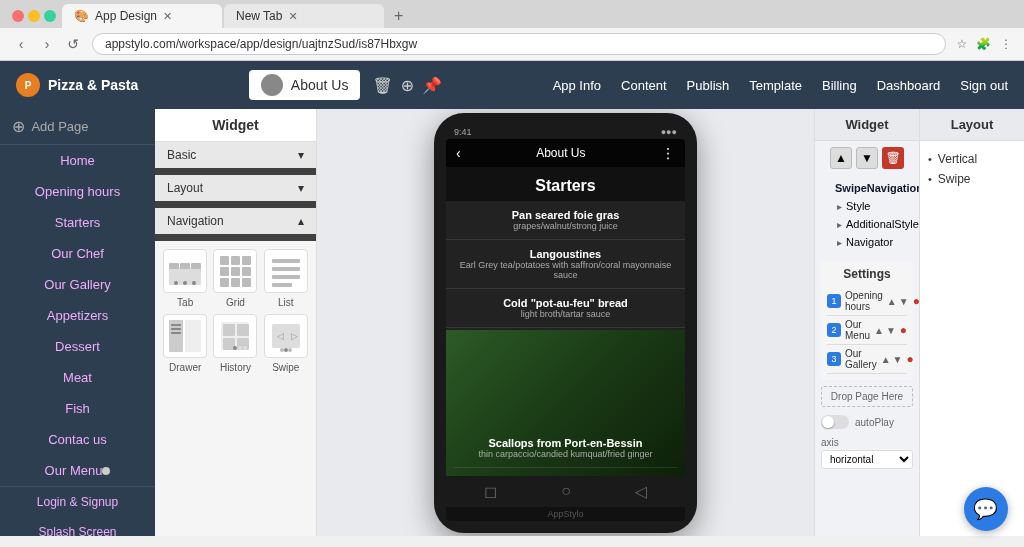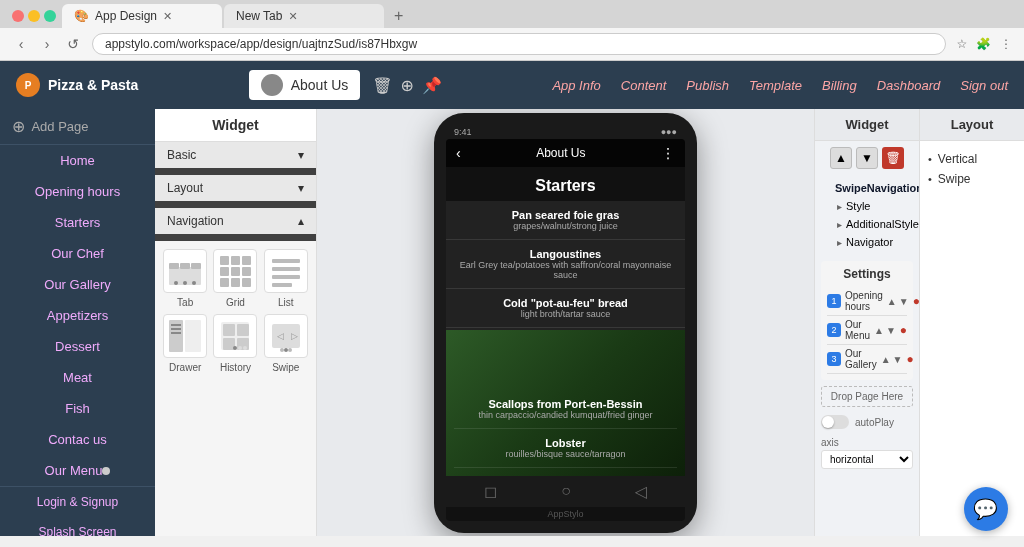--- a/index.html
+++ b/index.html
@@ -26,21 +26,21 @@
     .top-nav { background: #2c3e50; display: flex; align-items: center; padding: 0 16px; height: 48px; gap: 16px; }
     .app-logo { display: flex; align-items: center; gap: 8px; color: white; font-size: 14px; font-weight: bold; }
     .logo-circle { width: 24px; height: 24px; background: #e67e22; border-radius: 50%; display: flex; align-items: center; justify-content: center; color: white; font-size: 10px; font-weight: bold; }
     .page-title-area { flex: 1; display: flex; align-items: center; justify-content: center; gap: 12px; }
     .page-name-display { display: flex; align-items: center; gap: 8px; background: white; border-radius: 4px; padding: 4px 12px; }
     .page-name-circle { width: 22px; height: 22px; background: #888; border-radius: 50%; }
     .page-name-text { font-size: 14px; color: #333; }
     .page-action-icons { display: flex; gap: 8px; }
     .page-action-icon { color: #ccc; font-size: 16px; cursor: pointer; }
     .top-nav-links { display: flex; align-items: center; gap: 20px; }
-    .top-nav-link { color: #fca5a5; font-size: 13px; cursor: pointer; text-decoration: none; font-style: italic; }
+    .top-nav-link { color: #ffffff; font-size: 13px; cursor: pointer; text-decoration: none; }
 
     
     .main-content { display: flex; flex: 1; overflow: hidden; }
 
     
     .left-sidebar { width: 155px; background: #2c3e50; display: flex; flex-direction: column; overflow-y: auto; }
     .add-page-btn { display: flex; align-items: center; gap: 6px; padding: 8px 12px; color: #aaa; font-size: 13px; cursor: pointer; border-bottom: 1px solid #3d5166; }
     .plus-icon { font-size: 16px; }
     .sidebar-nav { flex: 1; }
     .sidebar-item { padding: 8px 12px; color: #f0abfc; font-size: 13px; cursor: pointer; display: flex; justify-content: center; align-items: center; }
@@ -375,24 +375,20 @@
               <div class="food-item">
                 
                 
               </div>
             </div>
             <div class="phone-bg-image">
               <div class="food-item">
                 <div class="food-name">Scallops from Port-en-Bessin</div>
                 <div class="food-desc">thin carpaccio/candied kumquat/fried ginger</div>
               </div>
-              <div class="food-item">
-                <div class="food-name">Lobster</div>
-                <div class="food-desc">rouilles/bisque sauce/tarragon</div>
-              </div>
             </div>
           </div>
           <div class="phone-bottom-bar">
             <span class="phone-bottom-icon">◻</span>
             <span class="phone-bottom-icon">○</span>
             <span class="phone-bottom-icon">◁</span>
           </div>
           <div class="phone-app-label">AppStylo</div>
         </div>
       </div>

